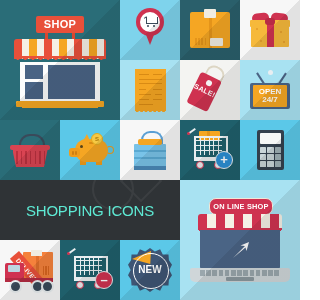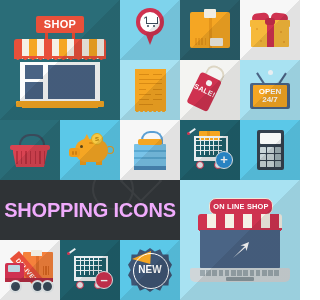--- a/index.html
+++ b/index.html
@@ -153,21 +153,21 @@
   
   .calc{position:absolute;left:17px;top:10px;width:27px;height:40px;background:#33404d;border-radius:2px;}
   .calc-sc{position:absolute;left:3px;top:3px;width:21px;height:11px;background:#f5f7f6;border-radius:1px;}
   .calc-keys{position:absolute;left:3px;top:17px;width:21px;height:20px;display:grid;
     grid-template-columns:repeat(3,1fr);grid-template-rows:repeat(3,1fr);gap:1.4px;}
   .calc-keys i{background:#c9d5d8;border-radius:.6px;}
   .calc-keys i.a{background:#9fb0b5;}
 
   
   .banner{display:flex;align-items:center;justify-content:center;background:#2f3336;}
-  .banner span{color:#f0abfc;font-size:20px;font-weight:bold;letter-spacing:-0.2px;}
+  .banner span{color:#5eead4;font-size:15px;font-weight:normal;letter-spacing:-0.2px;}
   .banner-ghost{position:absolute;left:92px;top:-18px;width:66px;height:56px;opacity:.055;}
   .banner-ghost i{position:absolute;border:2px solid #fff;}
   .bg-c{left:0;top:6px;width:38px;height:38px;border-radius:50%;}
   .bg-t{left:34px;top:4px;width:26px;height:26px;transform:rotate(45deg);}
 
   
   .lap{position:absolute;left:8px;top:18px;width:104px;height:86px;}
   .lap-sign{position:absolute;left:21px;top:0;width:62px;height:15px;background:#cf3250;border-radius:7px;
     display:flex;align-items:center;justify-content:center;border:1.4px solid #f0e8d8;}
   .lap-sign span{color:#fff;font-size:7.4px;font-weight:bold;letter-spacing:.2px;}

